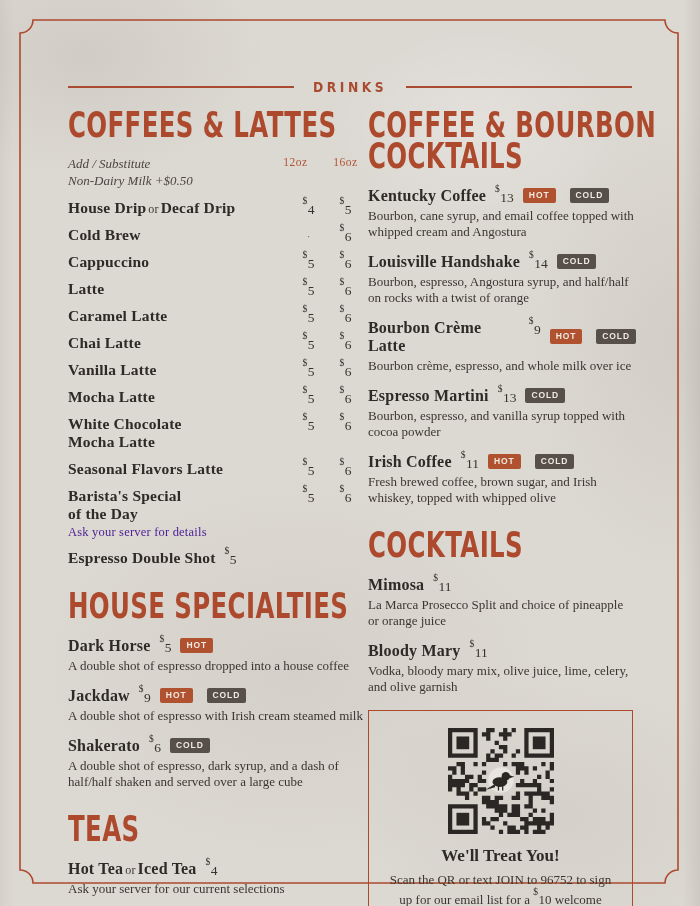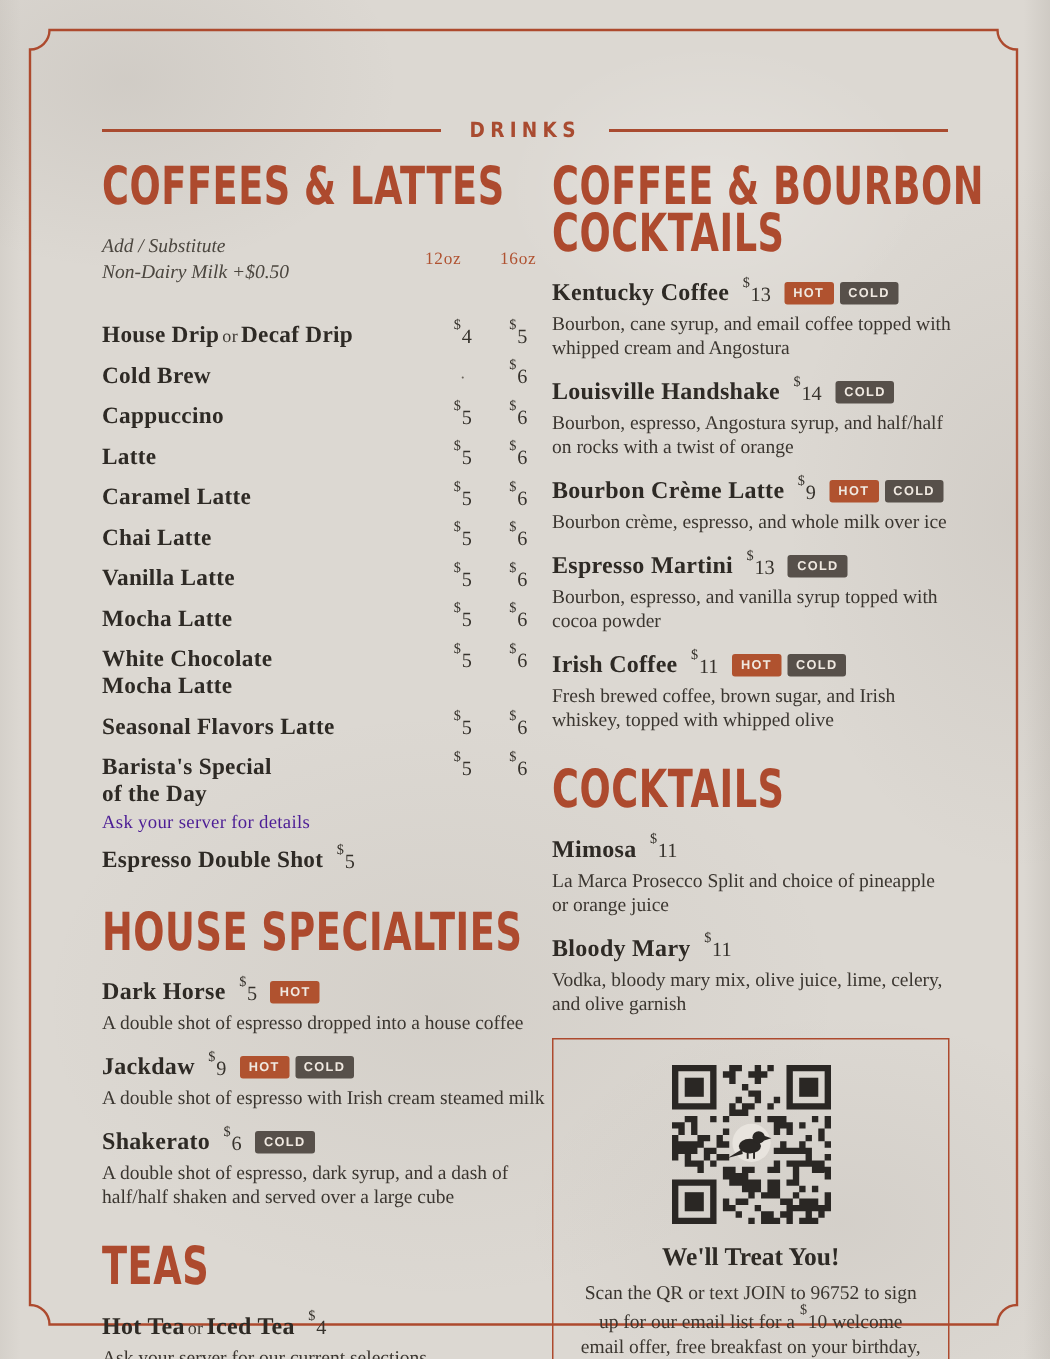--- a/index.html
+++ b/index.html
@@ -40,21 +40,21 @@
 
   .display {
     font-family:"DejaVu Sans", sans-serif; font-weight:bold;
     color:#ad4a2e; font-size:35px; line-height:31px; letter-spacing:0.5px;
     transform:scaleX(0.70); transform-origin:left top; white-space:nowrap;
   }
   .sec-head { margin-bottom:15px; }
   .sec-head .display { display:block; }
 
   
-  .note-row { display:flex; align-items:center; margin-bottom:26px; }
+  .note-row { display:flex; align-items:flex-start; margin-bottom:10px; }
   .milk-note { flex:1; font-style:italic; font-size:13px; line-height:16.5px; color:#4b463f; }
   .size-heads { display:flex;gap:13px; }
   .size-heads span {
     width:37px; text-align:center; color:#b05231;
     font-size:11.5px; letter-spacing:0.5px;
   }
 
   
   .mrow { display:flex; align-items:baseline; margin-bottom:9px; }
   .mname { flex:1; font-weight:bold; font-size:15.5px; color:#2e2a25; letter-spacing:0.2px; }
@@ -64,21 +64,21 @@
   .cur { font-size:9.5px; position:relative; top:-4px; margin-right:0.5px; }
   .dash { font-size:11px; color:#6b655d; }
   .row-note { display:block; font-weight:normal; font-size:12.5px; color:#4c1d95; margin-top:2px; }
   .inline-price { margin-left:9px; font-size:13.5px; font-weight:normal; }
 
   
   .item { margin-bottom:13px; }
   .item-head { display:flex; align-items:baseline; gap:9px; }
   .item-name { font-weight:bold; font-size:16px; color:#2e2a25; letter-spacing:0.2px; }
   .price { font-size:13.5px; color:#36322c; white-space:nowrap; }
-  .badges { display:flex; gap:4px; align-self:center; }
+  .badges { display:flex; gap:14px; align-self:center; }
   .badge {
     display:inline-block; font-family:"Liberation Sans", sans-serif;
     font-size:8.5px; font-weight:bold; letter-spacing:0.9px;
     color:#efe8e0; padding:2.5px 6px; border-radius:2px; transform:translateY(-1px);
   }
   .badge.hot  { background:#b0522f; }
   .badge.cold { background:#57504a; }
   .desc { font-size:13px; line-height:16px; color:#3b3630; margin-top:3px; max-width:296px; }
   .col-right .desc { max-width:268px; }
 

